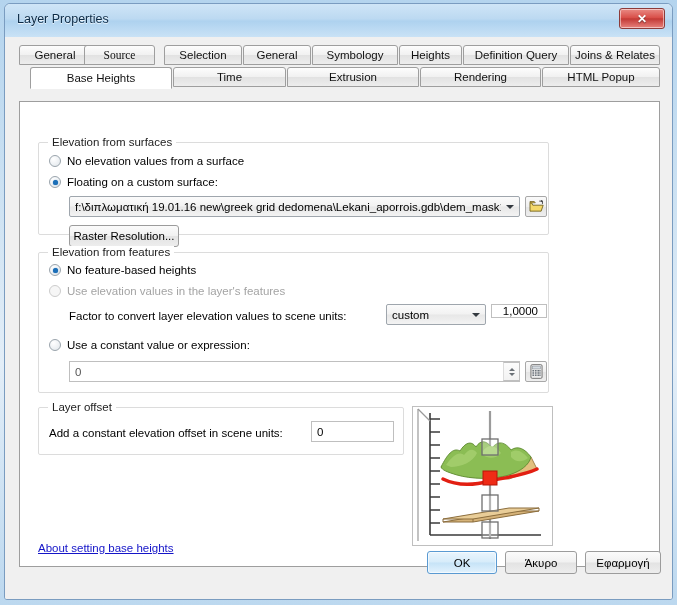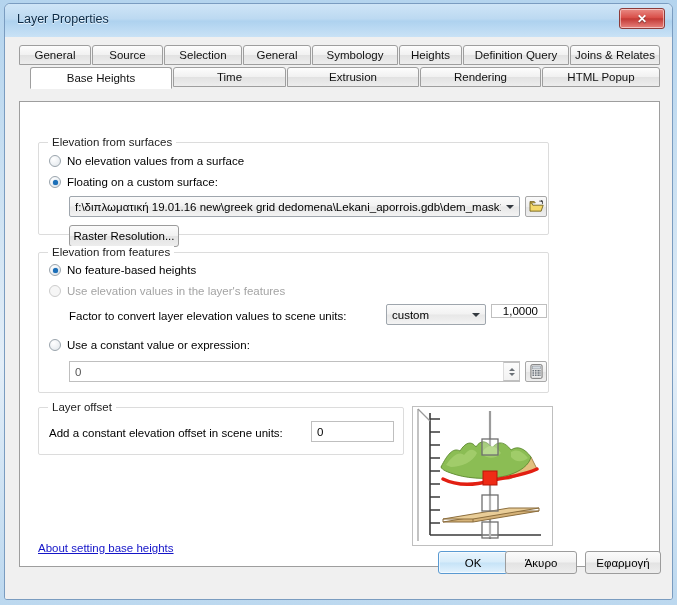--- a/index.html
+++ b/index.html
@@ -238,21 +238,21 @@
     </div>
   </div>
 
   <div id="dialog-body">
 
     <div id="tabstrip">
 
       <div class="tab row1" style="left:0px;width:72px;">
         <span>General</span>
         </div>
-      <div class="tab row1" style="left:73px;width:71px;">
+      <div class="tab row1" style="left:65px;width:71px;font-family:Liberation Serif, serif;">
         <span>Source</span>
         </div>
       <div class="tab row1" style="left:145px;width:78px;">
         <span>Selection</span>
         </div>
       <div class="tab row1" style="left:224px;width:68px;">
         <span>General</span>
         </div>
       <div class="tab row1" style="left:293px;width:86px;">
         <span>Symbology</span>
@@ -434,21 +434,21 @@
 
           <rect x="70" y="64" width="14" height="14" fill="#ef2b16" stroke="#b51608" stroke-width="1"></rect>
         </svg>
       </div>
 
       <div id="help-link" style="left:18px; top:440px;">About setting base heights</div>
 
     </div>
 
     <div id="footer">
-      <div class="footer-btn default" style="left:433px; bottom:25px; width:70px;">
+      <div class="footer-btn default" style="left:422px; bottom:25px; width:70px;">
         <span>OK</span>
       </div>
       <div class="footer-btn" style="left:500px; bottom:25px; width:72px;">
         <span>Άκυρο</span>
       </div>
       <div class="footer-btn" style="left:580px; bottom:25px; width:76px;">
         <span>Εφαρμογή</span>
       </div>
     </div>
 

